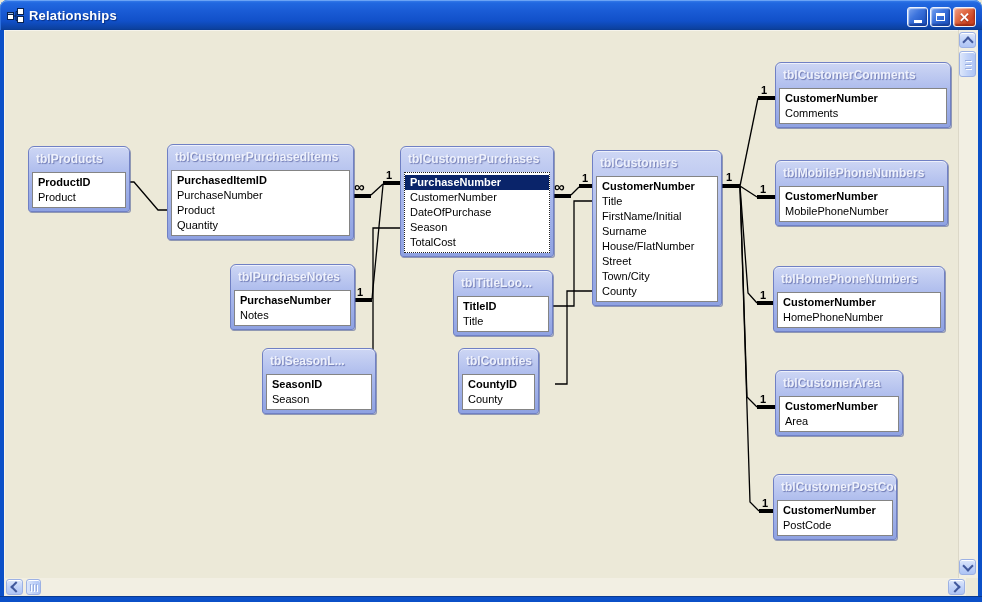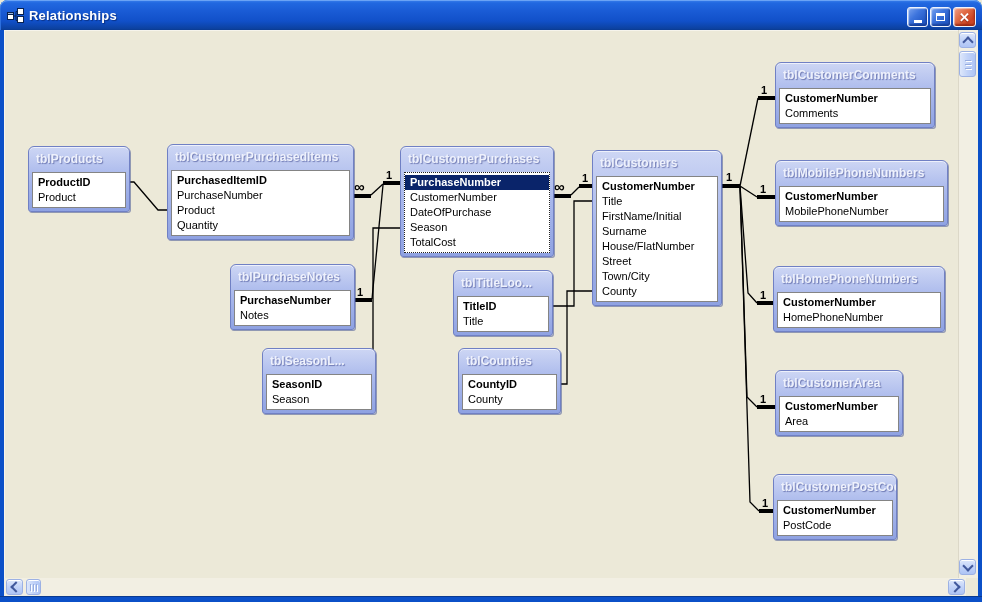--- a/index.html
+++ b/index.html
@@ -238,28 +238,28 @@
           <div class="fld">Season</div>
         </div>
       </div>
       <div class="tbl" style="left: 453px; top: 270px; width: 100px;">
         <div class="tbl-title">tblTitleLoo...</div>
         <div class="tbl-body">
           <div class="fld pk">TitleID</div>
           <div class="fld">Title</div>
         </div>
       </div>
-      <div class="tbl" style="left: 458px; top: 348px; width: 103px;">
+      <div class="tbl" style="left: 458px; top: 348px; width: 81px;">
         <div class="tbl-title">tblCounties</div>
         <div class="tbl-body">
           <div class="fld pk">CountyID</div>
           <div class="fld">County</div>
         </div>
       </div>
-      <div class="tbl" style="left: 775px; top: 62px; width: 160px;">
+      <div class="tbl" style="left: 775px; top: 62px; width: 176px;">
         <div class="tbl-title">tblCustomerComments</div>
         <div class="tbl-body">
           <div class="fld pk">CustomerNumber</div>
           <div class="fld">Comments</div>
         </div>
       </div>
       <div class="tbl" style="left: 775px; top: 160px; width: 173px;">
         <div class="tbl-title">tblMobilePhoneNumbers</div>
         <div class="tbl-body">
           <div class="fld pk">CustomerNumber</div>

